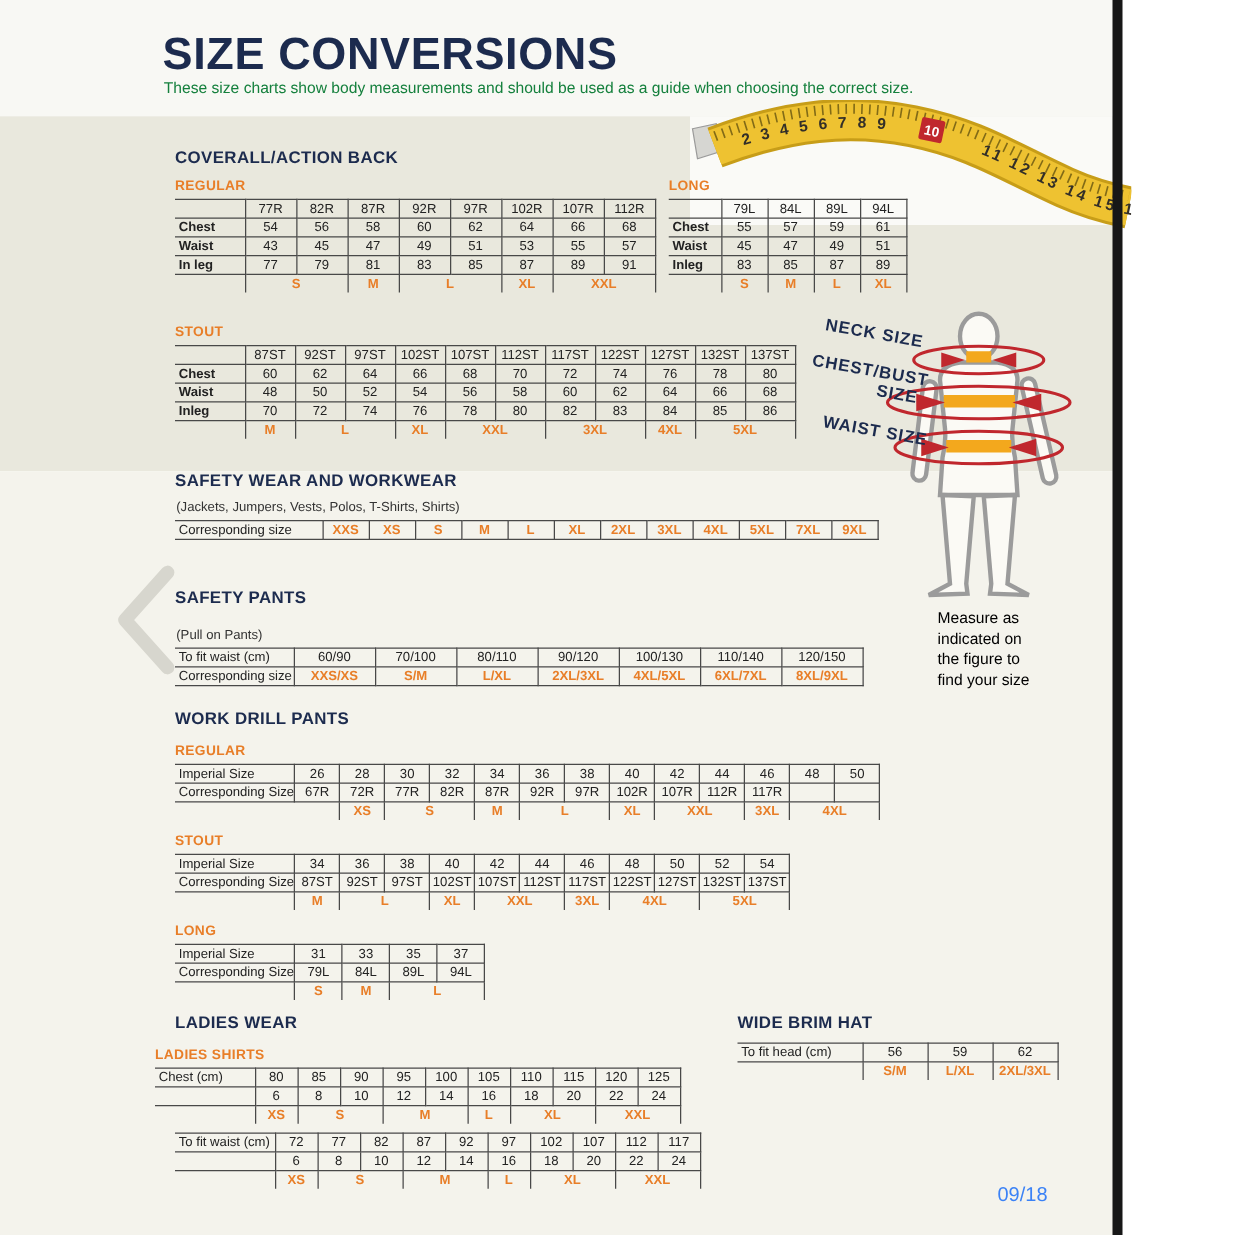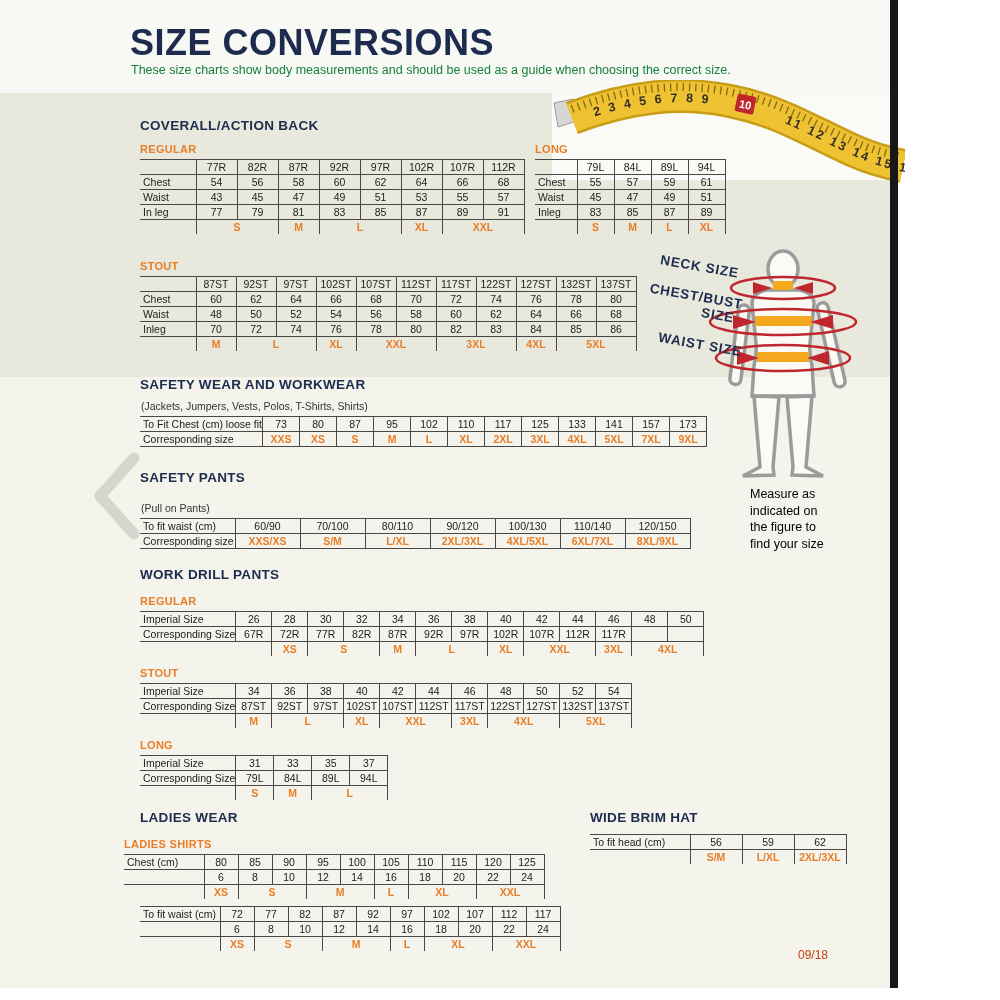--- a/index.html
+++ b/index.html
@@ -10,29 +10,29 @@
   #band-top{left:0;top:0;width:891px;height:93px;background:#f8f8f4}
   #band-mid{left:0;top:93px;width:891px;height:284px;background:#e9e8dd}
   #band-bot{left:0;top:377px;width:891px;height:611px;background:#f4f3ec}
   #tape-bg{left:552px;top:93px;width:338px;height:87px;background:#fafaf7}
   #page-edge{left:890px;top:0;width:8px;height:988px;background:#171717}
   
   .h-title{left:130px;top:22px;font-size:36px;font-weight:bold;color:#1c2b4e;letter-spacing:.5px}
   .h-sub{left:131px;top:63px;font-size:12.5px;color:#15803d}
   .sec{font-size:13.5px;font-weight:bold;color:#1c2b4e;letter-spacing:.3px;white-space:nowrap}
   .note{font-size:10.5px;color:#333;white-space:nowrap}
-  .footer{font-size:12px;color:#c2410c}
+  .footer{font-size:16px;color:#3b82f6}
   
   .tbl-wrap{position:absolute}
   .sub-label{font-size:11px;font-weight:bold;color:#e87e28;height:13px;margin-bottom:3px;letter-spacing:.3px}
   .tbl{border-collapse:collapse;table-layout:fixed;font-size:10.5px;color:#222}
   .tbl td{border:1px solid #484848;text-align:center;height:14px;padding:0;
           overflow:hidden;white-space:nowrap}
   .tbl td.lbl{border-left:0;text-align:left;padding-left:3px}
-  .tbl td.lbl.b{font-weight:normal}
+  .tbl td.lbl.b{font-weight:bold}
   .tbl td.accent{color:#e87e28;font-weight:bold}
   .tbl tr.sizes td{border:0;border-left:1px solid #484848;font-weight:bold;color:#e87e28}
   .tbl tr.sizes td:last-child{border-right:1px solid #484848}
   .tbl tr.sizes td.nob{border:0}
   
   .fig-label{position:absolute;font-size:13.5px;font-weight:bold;color:#1c2b4e;
              letter-spacing:.8px;transform:rotate(10deg);white-space:nowrap}
   .measure-note{position:absolute;font-size:12.5px;color:#000000;line-height:16.5px}
 </style>
 </head>
@@ -292,35 +292,20 @@
         <col style="width: var(--cw);">
         <col style="width: var(--cw);">
         <col style="width: var(--cw);">
         <col style="width: var(--cw);">
         <col style="width: var(--cw);">
         <col style="width: var(--cw);">
         <col style="width: var(--cw);">
         <col style="width: var(--cw);">
       </colgroup>
       <tbody>
-        <tr>
-          <td class="lbl">To Fit Chest (cm) loose fit</td>
-          <td>73</td>
-          <td>80</td>
-          <td>87</td>
-          <td>95</td>
-          <td>102</td>
-          <td>110</td>
-          <td>117</td>
-          <td>125</td>
-          <td>133</td>
-          <td>141</td>
-          <td>157</td>
-          <td>173</td>
-        </tr>
         <tr>
           <td class="lbl">Corresponding size</td>
           <td class="accent">XXS</td>
           <td class="accent">XS</td>
           <td class="accent">S</td>
           <td class="accent">M</td>
           <td class="accent">L</td>
           <td class="accent">XL</td>
           <td class="accent">2XL</td>
           <td class="accent">3XL</td>

